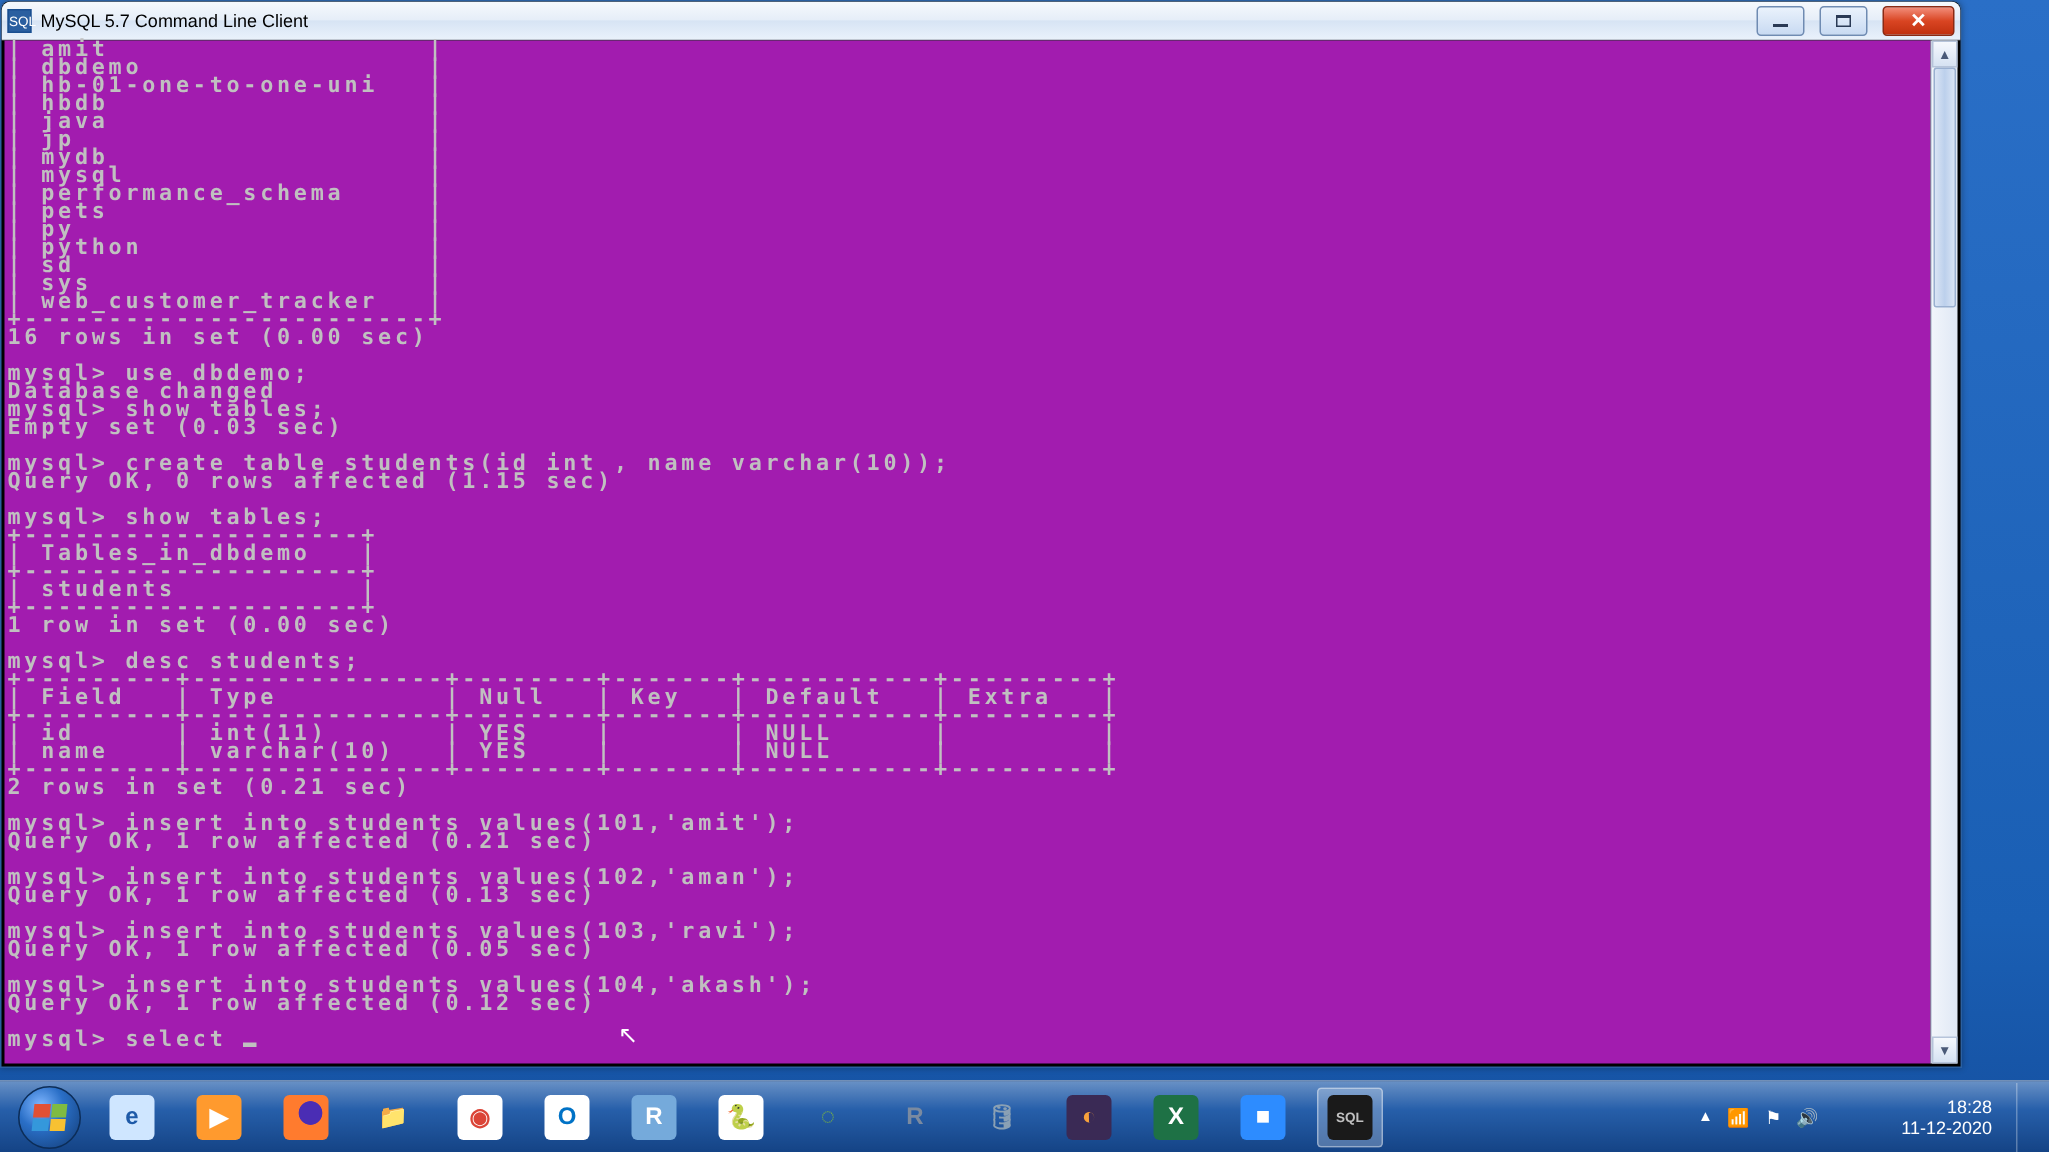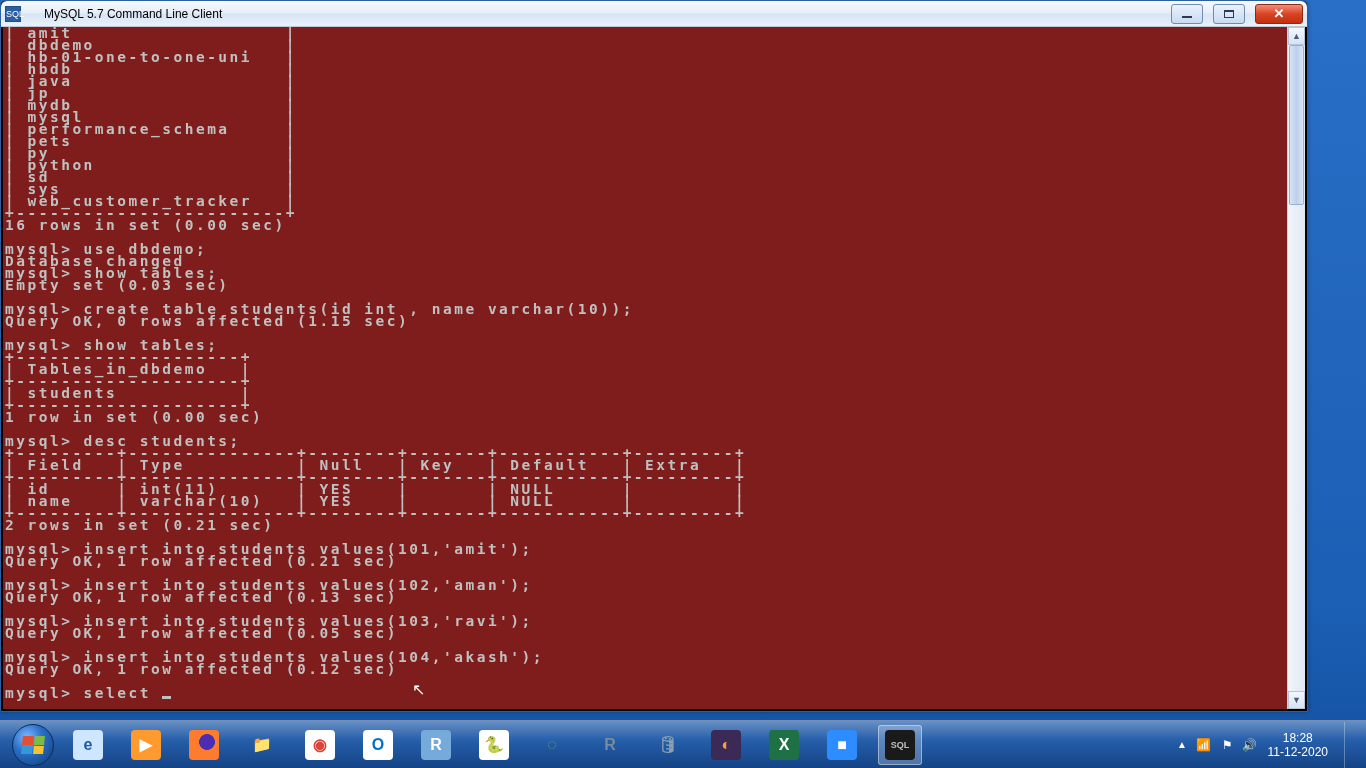--- a/index.html
+++ b/index.html
@@ -11,35 +11,35 @@
     position: absolute; left: 0; top: 0; width: 1308px; height: 712px;
     border: 1px solid #2a5fa0; border-radius: 6px 6px 0 0;
     background: #000; box-shadow: 0 0 4px rgba(0,0,0,0.3);
   }
   .titlebar {
     height: 26px; background: linear-gradient(to bottom, #f6f9fd, #e6eef8 48%, #d7e4f4 52%, #e9f1fb);
     border-bottom: 1px solid #c0c7d2; display: flex; align-items: center;
     padding: 0 4px; gap: 6px; border-radius: 6px 6px 0 0;
   }
   .tb-icon { width: 16px; height: 16px; background:#2a5fa0; display:inline-block; border:1px solid #1a4f90; font-size:9px; color:#fff; text-align:center; line-height:14px; }
-  .tb-title { font-size: 12px; color: #000; flex: 0 0 auto; margin-left: 17px; }
+  .tb-title { font-size: 12px; color: #000; flex: 0 0 auto; }
   .tb-spacer { flex: 1; }
   .win-btn { width: 32px; height: 20px; border: 1px solid #6f8bb2; border-radius: 3px; margin-left: 4px;
     display:flex; align-items:center; justify-content:center; font-size:11px; cursor:pointer; }
   .win-min { background: linear-gradient(to bottom,#eaf2fc,#c8daf2); color:#2a3a55; }
   .win-max { background: linear-gradient(to bottom,#eaf2fc,#c8daf2); color:#2a3a55; }
   .win-close { background: linear-gradient(to bottom,#f28d7a,#d94522,#c03010); color:#fff; border-color:#8a2a14; width:48px; }
   .min-glyph { width:10px; height:2px; background:#2a3a55; margin-top:6px; }
   .max-glyph { width:10px; height:8px; border:1px solid #2a3a55; border-top-width:2px; }
   .close-glyph { font-weight:bold; font-size:13px; }
 
   
   .term-wrap { position:absolute; left:2px; right:20px; top:26px; bottom:2px; background:#000; }
   .terminal {
-    width:100%; height:100%; color:#c0c0c0; background:#7f1d1d;
+    width:100%; height:100%; color:#c0c0c0; background:#a21caf;
     font-family: "Lucida Console","Consolas",monospace; font-size:14.5px; line-height:12px;
     letter-spacing: 2.5px; font-weight: bold;
     white-space: pre; padding: 0 2px;
   }
   .cursor { display:inline-block; width:9px; height:3px; background:#c0c0c0; vertical-align: -1px; }
 
   
   .vscroll { position:absolute; right:2px; top:26px; bottom:2px; width:18px;
     background: linear-gradient(to right,#f1f5fb,#e0e8f4); border-left:1px solid #c7d1e0; }
   .vs-btn { height:18px; background:linear-gradient(to bottom,#f5f8fd,#d6e2f2); border:1px solid #b6c4da;
@@ -70,21 +70,21 @@
   .win-flag { width:22px; height:18px; display:grid; grid-template-columns:1fr 1fr; grid-template-rows:1fr 1fr; gap:1px; transform: skewX(-6deg); }
   .wf1{background:#e15035;} .wf2{background:#7fbb42;} .wf3{background:#3498db;} .wf4{background:#f7c132;}
 
   .task-icons { display:flex; gap:14px; align-items:center; height:100%; }
   .ticon { width:44px; height:40px; display:flex; align-items:center; justify-content:center; border-radius:3px; cursor:pointer; }
   .ticon.active { background: rgba(255,255,255,0.25); box-shadow: inset 0 0 0 1px rgba(255,255,255,0.4); }
   .ico { width:30px; height:30px; border-radius:4px; display:flex; align-items:center; justify-content:center; font-size:16px; font-weight:bold; }
 
   .tray { margin-left:auto; display:flex; align-items:center; gap:10px; color:#fff; font-size:12px; padding-right:4px; }
   .tray .tri { font-size:10px; }
-  .clock { text-align:center; line-height:14px; font-size:12px; }
+  .clock { text-align:right; line-height:14px; font-size:12px;margin-left:45px; }
   .show-desktop { width:12px; height:46px; border-left:1px solid rgba(255,255,255,0.3); margin-left:6px; cursor:pointer; }
 </style>
 </head>
 <body>
 
 <div class="window">
   <div class="titlebar">
     <span class="tb-icon">SQL</span>
     <span class="tb-title">MySQL 5.7 Command Line Client</span>
     <span class="tb-spacer"></span>

